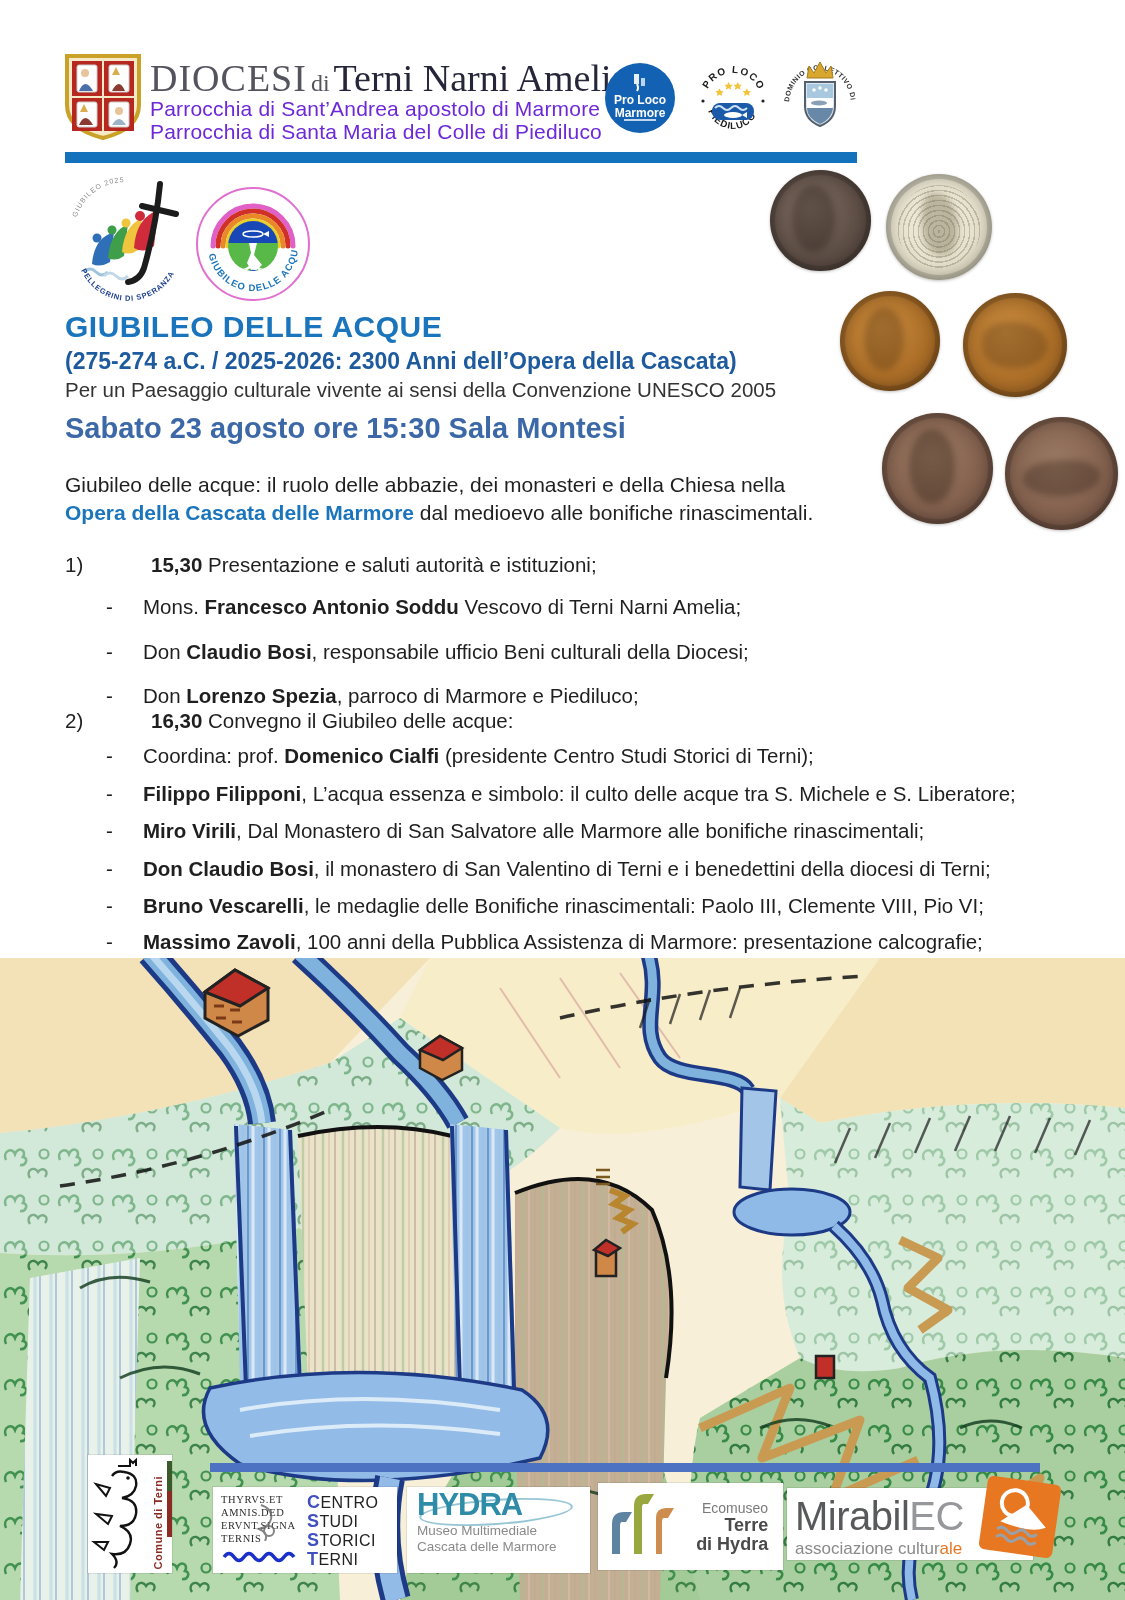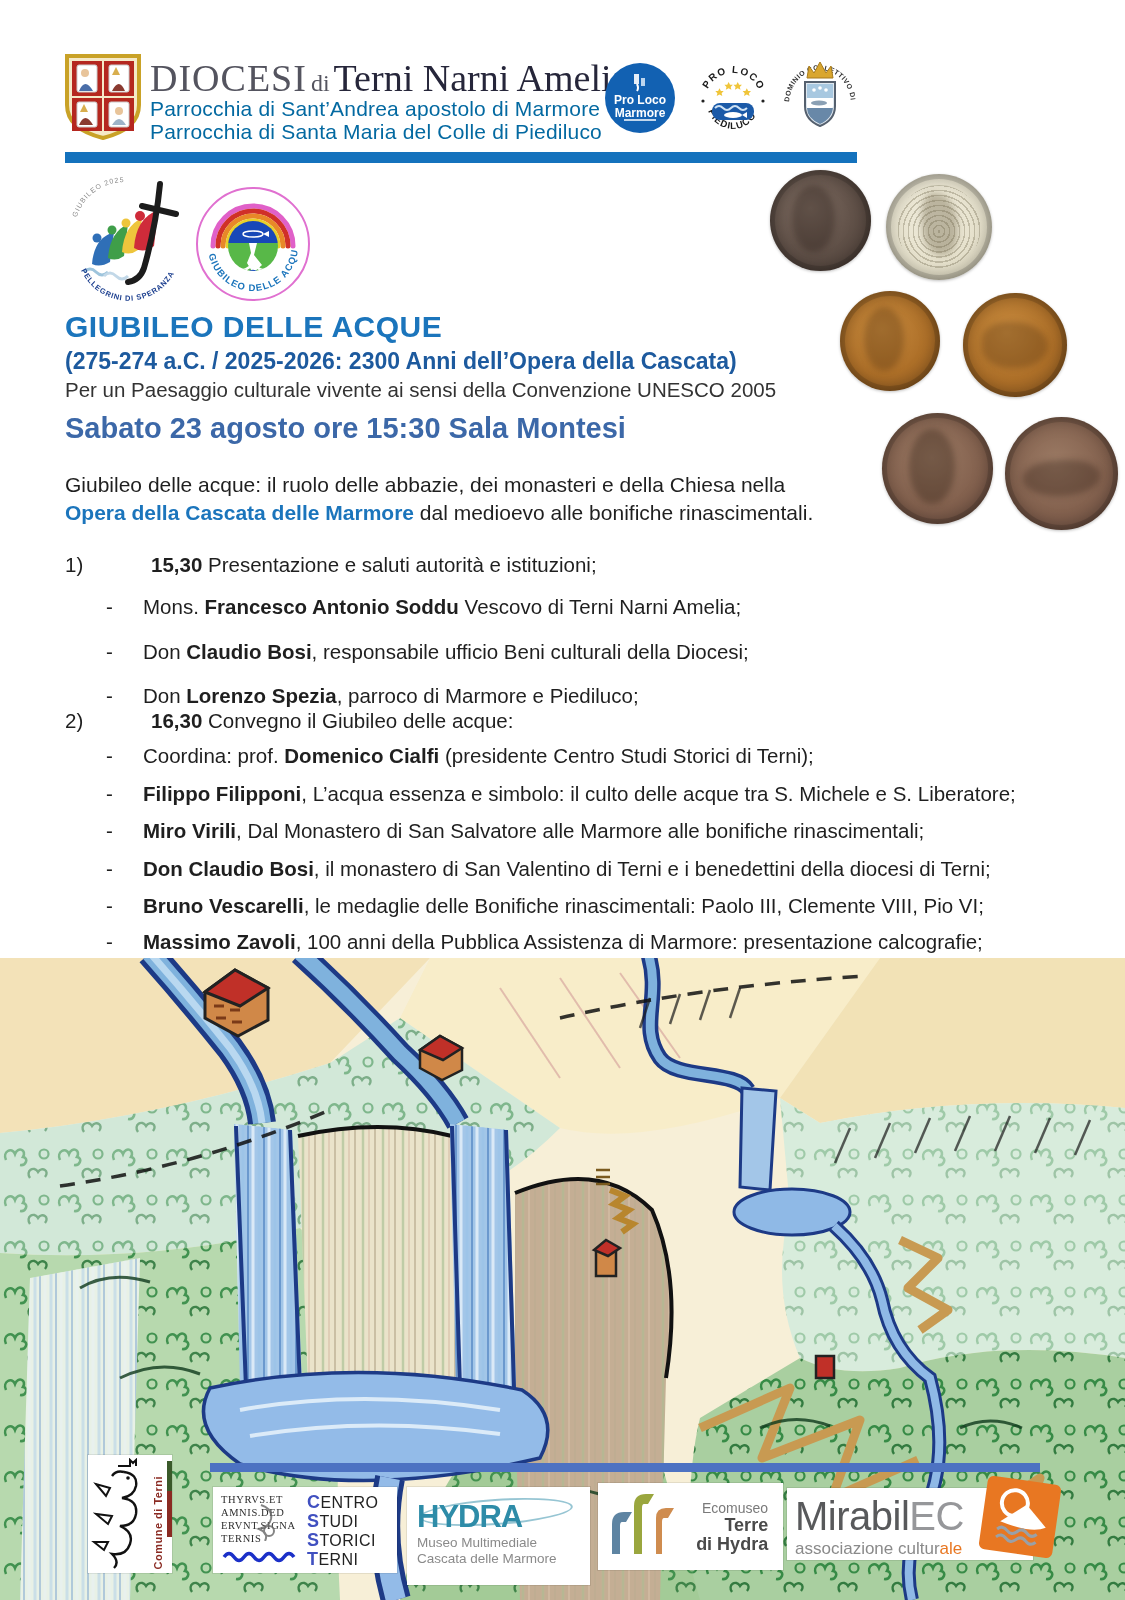--- a/index.html
+++ b/index.html
@@ -4,21 +4,21 @@
 <style>
   html,body{margin:0;padding:0;background:#888;}
   #page{position:relative;width:1125px;height:1600px;background:#ffffff;overflow:hidden;
         font-family:"Liberation Sans",sans-serif;color:#1f1f1f;margin:0 auto;}
   .abs{position:absolute;}
   
   #diocesi-line{left:150px;top:56px;font-family:"Liberation Serif",serif;white-space:nowrap;}
   #diocesi-line .org{font-size:38px;color:#54545f;letter-spacing:1px;}
   #diocesi-line .di{font-size:24px;color:#54545f;}
   #diocesi-line .rest{font-size:38px;color:#26263a;}
-  .parr{left:150px;font-size:21px;color:#0369a1;letter-spacing:.2px;}
+  .parr{left:150px;font-size:21px;color:#6d28d9;letter-spacing:.2px;}
   #bar-top{left:65px;top:152px;width:792px;height:11px;background:#1472bd;}
   
   #t-main{left:65px;top:310px;font-size:30px;font-weight:800;color:#1b75bc;letter-spacing:.5px;}
   #t-sub{left:65px;top:348px;font-size:23px;font-weight:700;color:#1d5a9e;}
   #t-unesco{left:65px;top:378px;font-size:20.5px;color:#333;}
   #t-date{left:65px;top:412px;font-size:29px;font-weight:800;color:#3c68a8;}
   #intro1{left:65px;top:473px;font-size:21px;color:#1f1f1f;}
   #intro2{left:65px;top:501px;font-size:21px;color:#1f1f1f;}
   #intro2 b{color:#1b75bc;}
   
@@ -430,21 +430,21 @@
       </svg>
     </div>
     <div class="csst-names">
       <div><b>C</b><span>ENTRO</span></div>
       <div><b>S</b><span>TUDI</span></div>
       <div><b>S</b><span>TORICI</span></div>
       <div><b>T</b><span>ERNI</span></div>
     </div>
   </div>
 
-  <div class="lbox" style="left:407px;top:1487px;width:183px;height:98px;padding:12px 10px;box-sizing:border-box">
+  <div class="lbox" style="left:407px;top:1487px;width:183px;height:86px;padding:0 10px;box-sizing:border-box">
     <div id="hydra-word">HYDRA</div>
     <div style="position:absolute;left:12px;top:12px;width:150px;height:22px;border:2px solid #2e8ca8;border-radius:50%;transform:rotate(-4deg);opacity:.5"></div>
     <div class="hydra-sub">Museo Multimediale</div>
     <div class="hydra-sub">Cascata delle Marmore</div>
   </div>
 
   <div class="lbox" style="left:598px;top:1483px;width:185px;height:87px;display:flex;align-items:center;gap:8px;padding:4px 8px;box-sizing:border-box">
     <svg width="72" height="74" viewBox="0 0 72 74">
       <path d="M6 64 V34 Q6 22 18 22 h8 l-6 10 h-4 q-2 0 -2 4 v28 Z" fill="#5e84a2"></path>
       <path d="M28 64 V16 Q28 4 40 4 h8 l-6 10 h-4 q-2 0 -2 4 v46 Z" fill="#9aa63e"></path>

